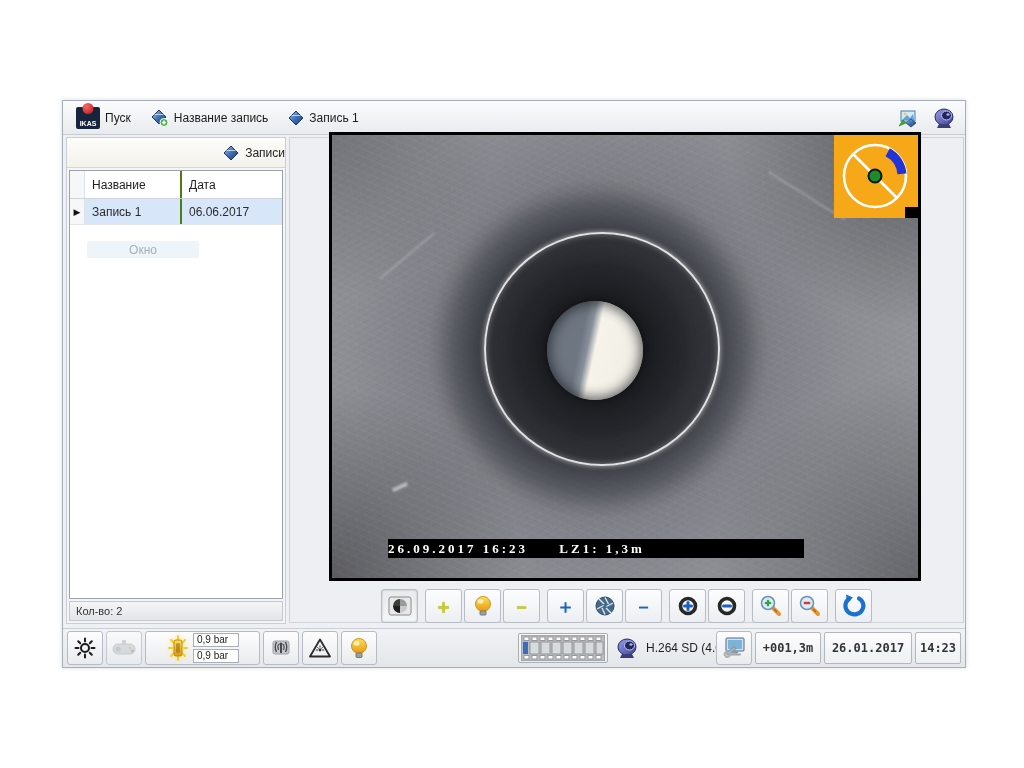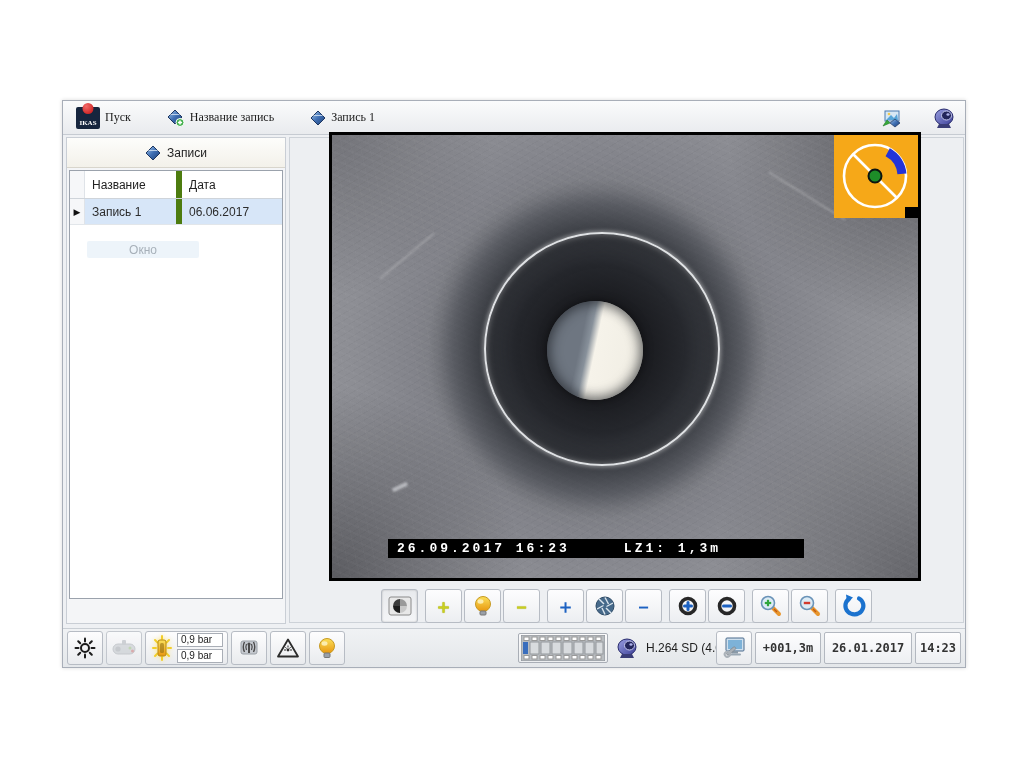--- a/index.html
+++ b/index.html
@@ -3,41 +3,41 @@
 <meta charset="utf-8">
 <style>
   html,body{margin:0;padding:0;background:#fff;width:1024px;height:768px;overflow:hidden;
     font-family:"Liberation Sans",sans-serif;-webkit-font-smoothing:antialiased;}
   *{box-sizing:border-box;}
   .appwin{position:absolute;left:62px;top:100px;width:904px;height:568px;
     background:#eef0f3;border:1px solid #a8aeb8;box-shadow:0 0 4px rgba(0,0,0,.15);}
   
   .toolbar{position:absolute;left:0;top:0;right:0;height:34px;
     background:linear-gradient(#fafbfc,#e9ebee);border-bottom:1px solid #c6cbd2;
-    display:flex;align-items:center;padding:0 6px;gap:22px;font-family:Liberation Serif, serif;}
+    display:flex;align-items:center;padding:0 6px;gap:6px;}
   .tb-item{display:flex;align-items:center;gap:5px;padding:3px 7px;border-radius:3px;cursor:default;
     font-size:12px;color:#1b1b1b;}
   .tb-spring{flex:1;}
   .tb-iconbtn{width:30px;height:26px;display:flex;align-items:center;justify-content:center;border-radius:3px;}
   .ikas-logo{width:24px;height:22px;background:#16253e;border-radius:2px;position:relative;
     color:#fff;font-size:7px;font-weight:bold;display:flex;align-items:flex-end;justify-content:center;padding-bottom:2px;}
   .ikas-logo .dot{position:absolute;top:-4px;left:50%;transform:translateX(-50%);
     width:11px;height:11px;border-radius:50%;background:radial-gradient(circle at 35% 30%,#f26a6a,#c40f0f);}
   
   .sidepanel{position:absolute;left:3px;top:36px;width:220px;height:487px;
     background:#f4f5f7;border:1px solid #c9ced5;}
   .side-header{height:30px;background:linear-gradient(#fdfdfb,#f3f1ea);border-bottom:1px solid #d8d5cc;
-    display:flex;align-items:center;justify-content:center;gap:6px;font-size:12px;color:#222;}
+    display:flex;align-items:center;justify-content:flex-end;gap:6px;font-size:12px;color:#222;}
   .side-table{position:absolute;left:2px;top:32px;right:2px;bottom:24px;background:#fff;
     border:1px solid #9ba2ac;overflow:hidden;font-size:12px;color:#2c2c2c;}
   .trow{display:flex;height:26px;line-height:26px;border-bottom:1px solid #e2e6ea;}
   .trow.thead{height:28px;line-height:28px;background:#fff;border-bottom:1px solid #cfd4da;color:#222;}
   .tgut{width:15px;border-right:1px solid #dfe3e8;background:#f6f7f9;flex:none;
     display:flex;align-items:center;justify-content:center;font-size:9px;color:#111;}
-  .tcell-name{width:97px;padding-left:7px;border-right:6px solid #4d7c0f;flex:none;overflow:hidden;}
+  .tcell-name{width:97px;padding-left:7px;border-right:2px solid #4d7c0f;flex:none;overflow:hidden;}
   .tcell-date{flex:1;padding-left:7px;overflow:hidden;}
   .trow.sel{background:#d7e6f8;}
   .trow.alt{background:#edf4fc;}
   .ghost-tip{position:absolute;left:17px;top:70px;width:112px;height:17px;border-radius:2px;
     background:rgba(215,230,245,.45);color:rgba(110,120,132,.55);font-size:12px;
     display:flex;align-items:center;justify-content:center;pointer-events:none;}
   .side-count{position:absolute;left:2px;bottom:2px;right:2px;height:20px;
     background:linear-gradient(#f4f5f7,#e2e5e9);border:1px solid #c4c9d0;
     font-size:11px;color:#333;display:flex;align-items:center;padding:0 6px;}
   
@@ -65,42 +65,42 @@
     box-shadow:0 0 4px 1px rgba(255,255,255,.45), inset 0 0 6px rgba(255,255,255,.35), inset 0 0 30px rgba(0,0,0,.35);
     filter:blur(.4px);}
   .v-hole{position:absolute;left:215px;top:166px;width:96px;height:99px;border-radius:50%;
     background:linear-gradient(102deg,#6e7681 36%,#87909a 43%,#f6f3ea 50%,#efece2 100%);
     box-shadow:inset 0 0 12px 3px rgba(25,27,32,.65), 0 0 10px rgba(0,0,0,.5);}
   .v-scratch{position:absolute;background:rgba(225,226,230,.28);filter:blur(1px);}
   .s1{left:60px;top:350px;width:16px;height:4px;transform:rotate(-25deg);background:rgba(235,236,240,.55);}
   .s2{left:430px;top:60px;width:90px;height:2px;transform:rotate(32deg);}
   .s3{left:40px;top:120px;width:70px;height:2px;transform:rotate(-40deg);}
   .v-overlay{position:absolute;left:56px;top:404px;width:416px;height:19px;background:#000;
-    color:#fff;font-family:Liberation Mono, monospace;font-size:13px;font-weight:bold;
-    letter-spacing:3px;line-height:19px;padding-left:9px;white-space:pre;}
+    color:#fff;font-family:Liberation Serif, serif;font-size:13px;font-weight:bold;
+    letter-spacing:3px;line-height:19px;white-space:pre;}
   .compass{position:absolute;top:0px;right:0px;width:84px;height:83px;}
   
   .vtoolbar{position:absolute;left:226px;top:485px;width:675px;height:40px;
     display:flex;align-items:center;justify-content:center;}
   .vbtn{width:37px;height:34px;margin:0 1px;border:1px solid #b7bcc4;border-radius:3px;
     background:linear-gradient(#fdfdfe,#eceef1);display:flex;align-items:center;justify-content:center;cursor:default;}
   .vbtn.grp{margin-left:6px;}
   .vbtn.pressed{background:linear-gradient(#e8eaed,#f4f5f7);box-shadow:inset 0 0 2px rgba(0,0,0,.25);}
   .sign{font-size:19px;font-weight:bold;line-height:1;}
   .sign.yel{color:#c9cf1e;text-shadow:0 0 1px #9a9f12;}
   .sign.blu{color:#1d62c2;}
   
   .statusbar{position:absolute;left:0;right:0;top:527px;height:39px;
     background:linear-gradient(#f0f2f4,#e4e7ea);border-top:1px solid #c9ced4;}
   .sb-left{position:absolute;left:4px;top:2px;display:flex;align-items:center;gap:3px;}
   .sb-mid{position:absolute;left:455px;top:2px;display:flex;align-items:center;gap:7px;height:34px;}
   .sb-right{position:absolute;right:4px;top:2px;display:flex;align-items:center;gap:3px;}
   .sbtn{width:36px;height:34px;border:1px solid #b7bcc4;border-radius:3px;
     background:linear-gradient(#fdfdfe,#e9ebee);display:flex;align-items:center;justify-content:center;cursor:default;}
-  .sbtn.wide{width:auto;padding:0 4px;gap:3px;}
+  .sbtn.wide{width:auto;padding:0 20px;gap:3px;}
   .bar-stack{display:flex;flex-direction:column;gap:2px;}
   .bar-box{width:46px;height:14px;background:#fff;border:1px solid #a9aeb6;font-size:10px;
     line-height:12px;padding-left:3px;color:#222;}
   .filmbox{width:90px;height:30px;border:1px solid #a9aeb6;border-radius:2px;
     background:linear-gradient(#fbfbfc,#eceef0);display:flex;align-items:center;justify-content:center;}
   .codec-text{font-size:12px;color:#1e1e1e;}
   .mono-box{height:32px;border:1px solid #b3b8c0;border-radius:2px;
     background:linear-gradient(#fdfdfe,#edeff2);display:flex;align-items:center;justify-content:center;
     font-family:"DejaVu Sans Mono",monospace;font-size:12px;font-weight:bold;color:#333;padding:0 6px;}
 </style>
@@ -186,20 +186,21 @@
         <div class="tcell-name">Название</div>
         <div class="tcell-date">Дата</div>
       </div>
       <div class="trow sel">
         <div class="tgut">▶</div>
         <div class="tcell-name">Запись 1</div>
         <div class="tcell-date">06.06.2017</div>
       </div>
       <div class="ghost-tip">Окно</div>
     </div>
+    <div class="side-count">Кол-во: 2</div>
   </div>
 
   <div class="mainpanel">
     <div class="video-frame">
       <div class="video">
         <div class="v-noise"></div>
         <div class="v-recess"></div>
         <div class="v-ring"></div>
         <div class="v-hole"></div>
         <div class="v-scratch s1"></div>

